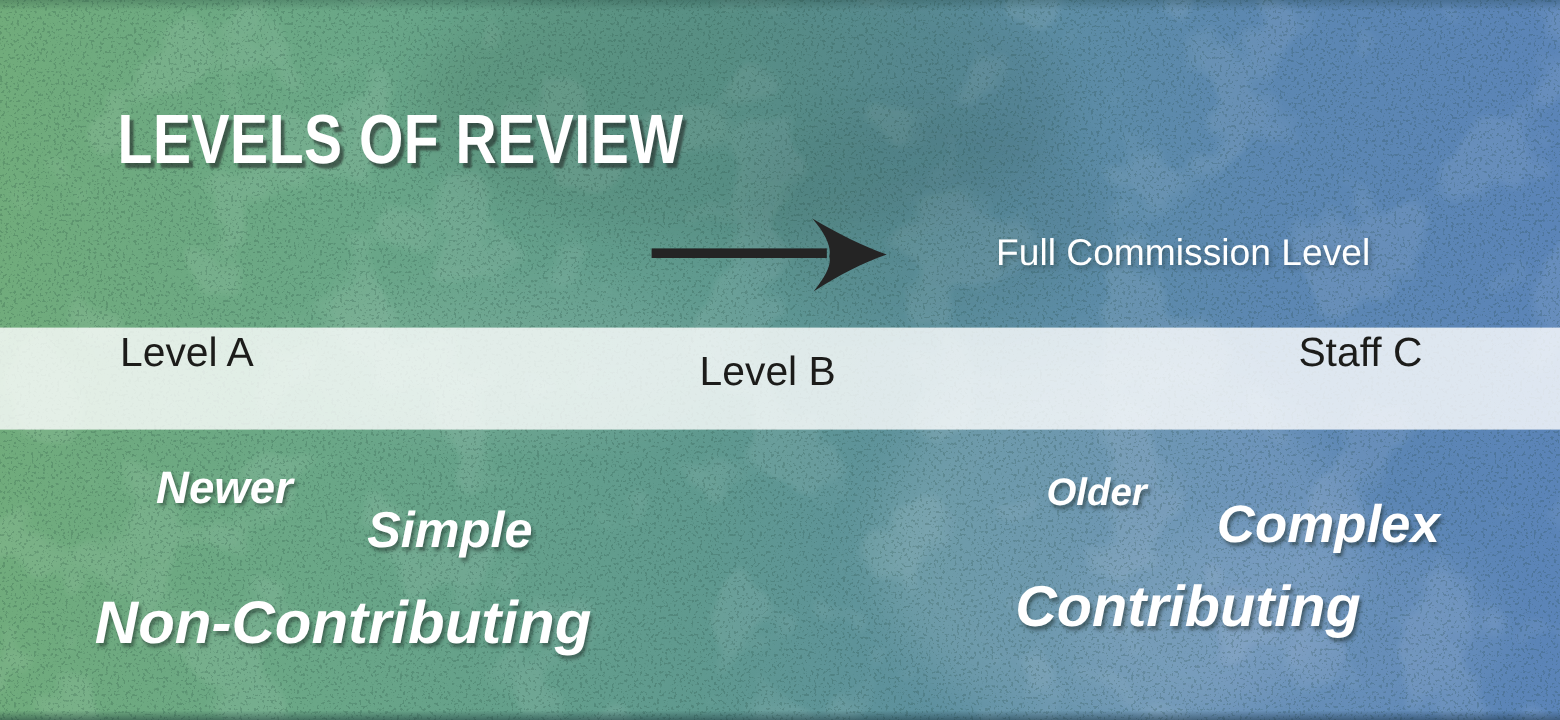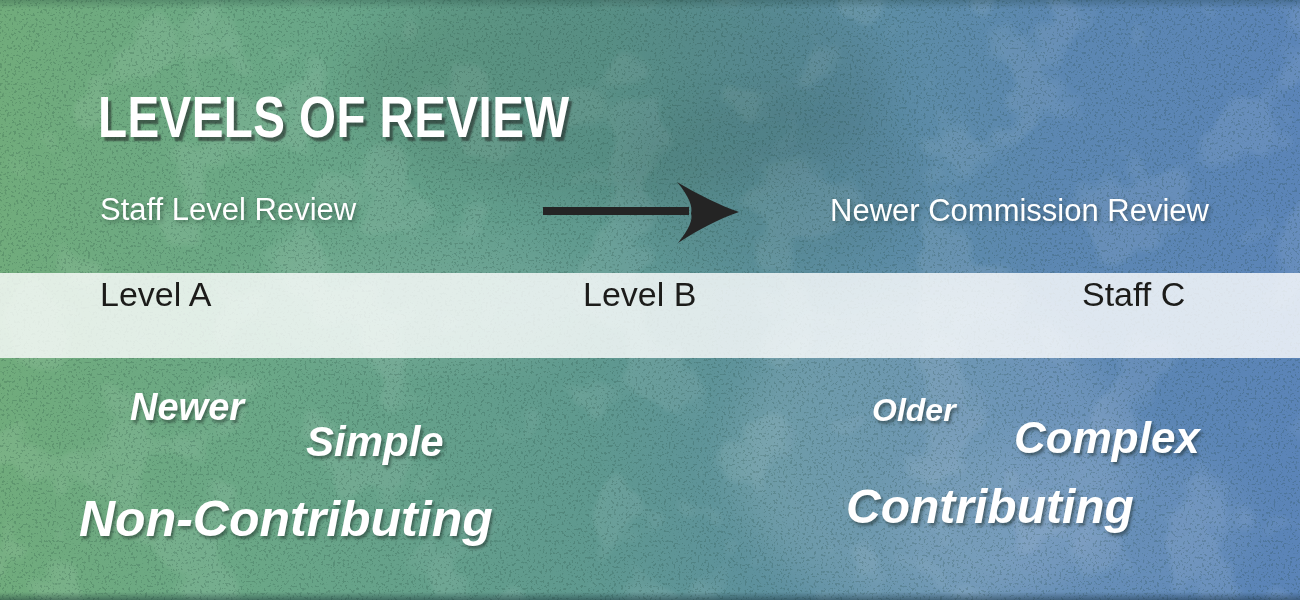--- a/index.html
+++ b/index.html
@@ -41,21 +41,21 @@
   .band{
     left:0;top:273px;width:1300px;height:85px;
     background:rgba(255,255,255,0.80);
   }
   .band-label{
     top:277px;
     font-size:34px;line-height:1;color:#1C1C1A;
     white-space:nowrap;
   }
   .level-a{left:100px;}
-  .level-b{left:583px;}
+  .level-b{left:583px;margin-top:16px;}
   .level-c{left:1082px;}
   .trait{
     font-weight:bold;font-style:italic;line-height:1;
     color:#ffffff;white-space:nowrap;
     text-shadow:2px 3px 3px rgba(18,32,26,0.45);
   }
   .t-newer{left:130px;top:388px;font-size:38px;}
   .t-simple{left:306px;top:421px;font-size:42px;}
   .t-noncontrib{left:79px;top:479px;font-size:50px;margin-top:15px;}
   .t-older{left:872px;top:394px;font-size:32px;}
@@ -98,34 +98,33 @@
 
   <div class="abs edge-top"></div>
 
   <div class="abs band"></div>
   <div class="abs band-label level-a">Level A</div>
   <div class="abs band-label level-b">Level B</div>
   <div class="abs band-label level-c">Staff C</div>
 
   <div class="abs title">LEVELS OF REVIEW</div>
 
-  <div class="abs flow-label staff-label">Staff Level Review</div>
 
   <div class="abs arrow-wrap">
     <svg width="200" height="74" viewBox="0 0 200 74" aria-hidden="true">
       <rect x="1" y="35" width="146" height="8" fill="#242424"></rect>
       <path fill="#242424" d="M 135,10
                C 157,23 177,33 197,40
                C 177,47 157,57 136,71
                C 147,57 151,48 149,41.5
                C 151,35 147,24 135,10 Z"></path>
     </svg>
   </div>
 
-  <div class="abs flow-label commission-label">Newer Commission Review</div>
+  <div class="abs flow-label commission-label">Full Commission Level</div>
 
   <div class="abs trait t-newer">Newer</div>
   <div class="abs trait t-simple">Simple</div>
   <div class="abs trait t-noncontrib">Non-Contributing</div>
 
   <div class="abs trait t-older">Older</div>
   <div class="abs trait t-complex">Complex</div>
   <div class="abs trait t-contrib">Contributing</div>
 
   <div class="abs edge-bottom"></div>

